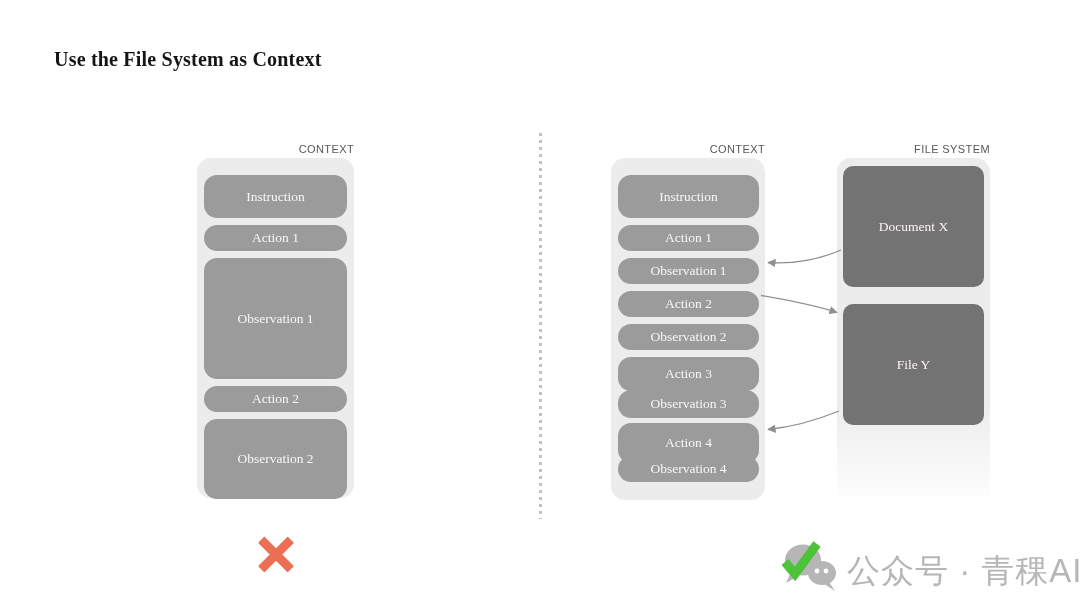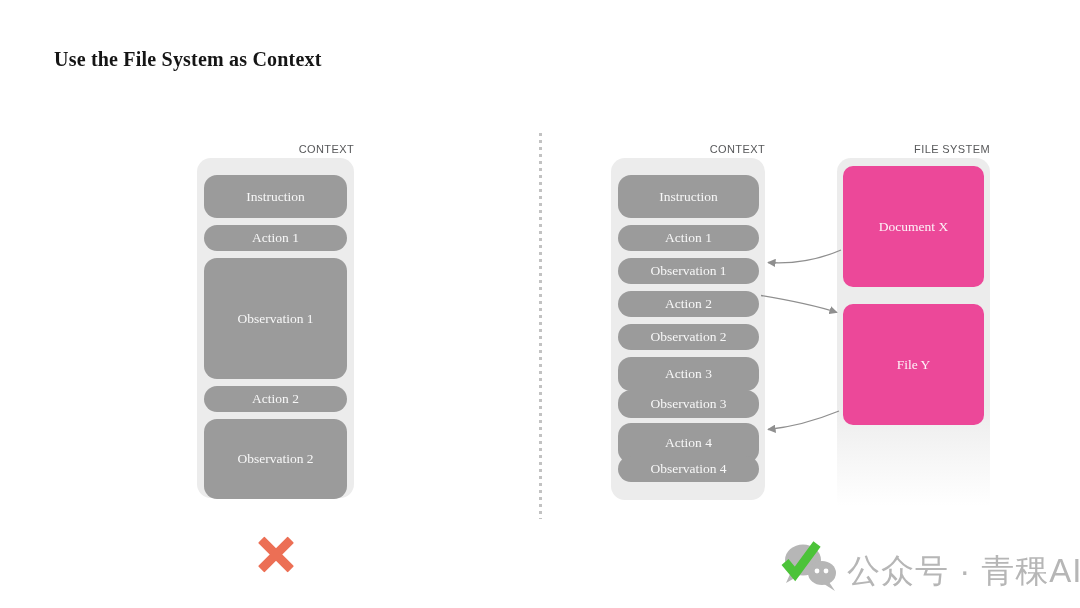--- a/index.html
+++ b/index.html
@@ -54,21 +54,21 @@
   .rb3{top:250px;height:26px;}
   .rb4{top:283px;height:26px;}
   .rb5{top:316px;height:26px;}
   .rb6{top:349px;height:34px;}
   .rb7{top:382px;height:28px;}
   .rb8{top:415px;height:40px;}
   .rb9{top:448px;height:26px;}
 
   
   .pbox{
-    background:#ec4899;border-radius:10px;color:#fdf3f8;
+    background:#737373;border-radius:10px;color:#fdf3f8;
     font-family:"Liberation Serif", serif;font-size:13.5px;
     display:flex;align-items:center;justify-content:center;
     left:843px;width:141px;height:121px;
   }
   .pb1{top:166px;}
   .pb2{top:304px;}
 
   
   .divider{
     left:539px;top:133px;width:3px;height:386px;

